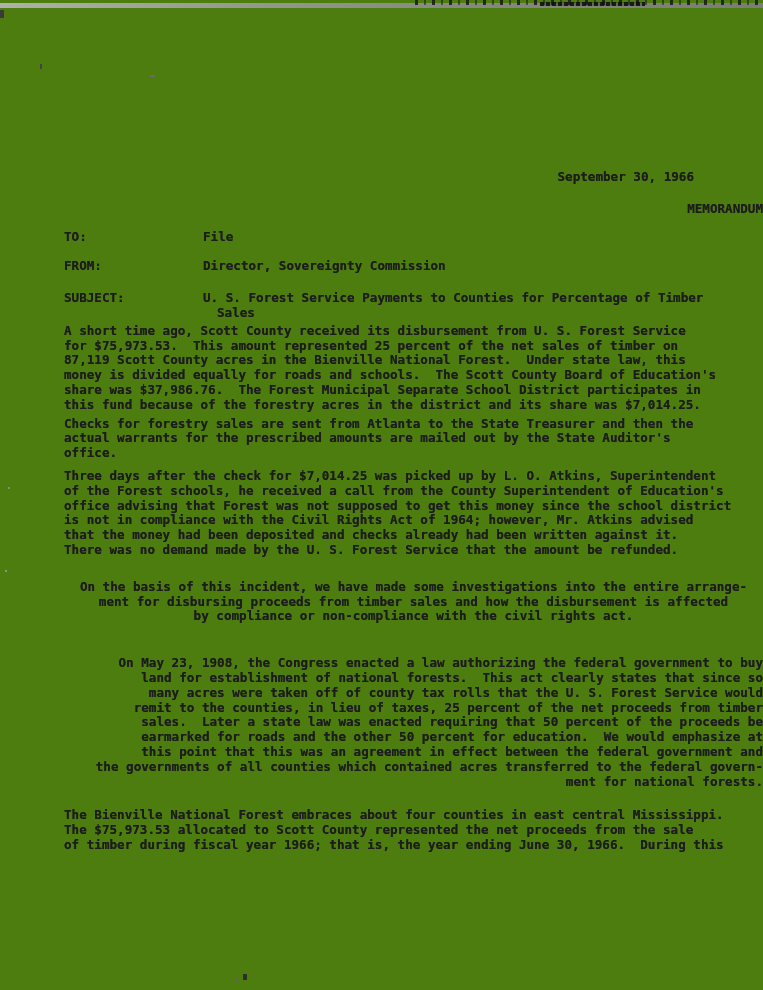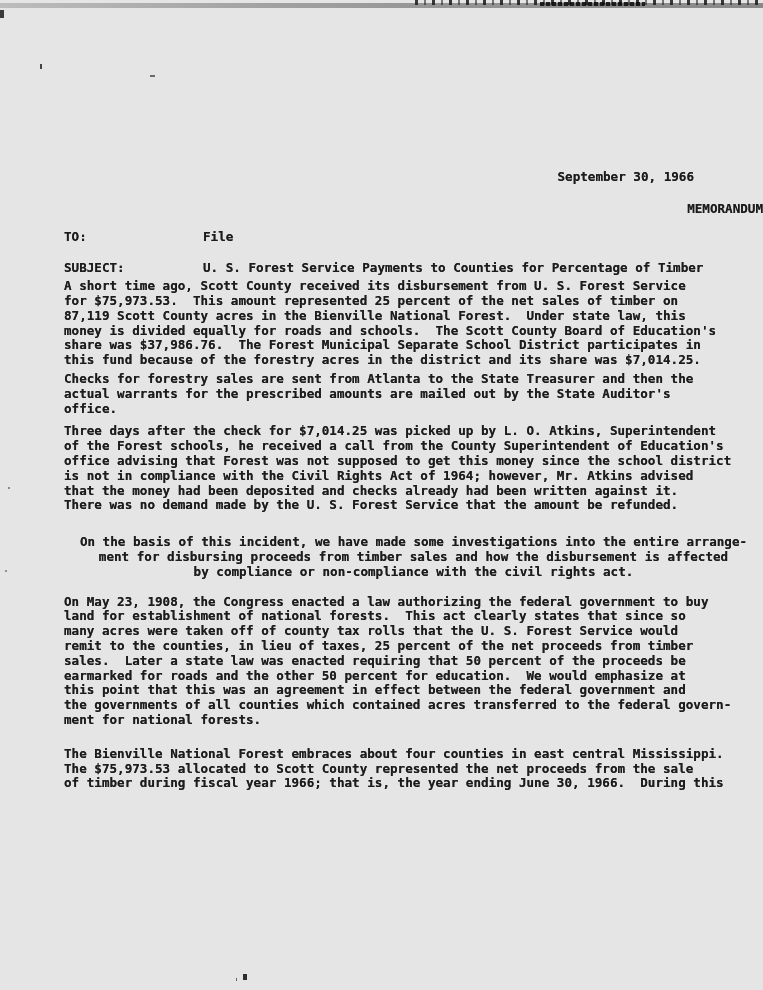--- a/index.html
+++ b/index.html
@@ -1,20 +1,20 @@
 <!DOCTYPE html>
 <html><head>
 <meta charset="utf-8">
 <style>
   html, body { margin: 0; padding: 0; background: #ffffff; }
   .page {
     position: relative;
     width: 763px;
     height: 990px;
-    background: #e5e5e5;
+    background: #4d7c0f;
     overflow: hidden;
     font-family: "DejaVu Sans Mono", "Liberation Mono", monospace;
     font-size: 12.6px;
     line-height: 14.8px;
     font-weight: bold;
     color: #1c1c1c;
     text-shadow: 0 0 0.4px rgba(28,28,28,0.75);
   }
   
   .scan-top {
@@ -50,21 +50,21 @@
   .field-row.from { margin-top: 15px; }
   .field-row.subject { margin-top: 17px; }
   .field-label { width: 114px; flex: none; }
   .field-value { flex: 1; }
   .subject-line2 { padding-left: 14px; }
   .para { white-space: pre; }
   .para.p1 { margin-top: 3px; }
   .para.p2 { margin-top: 4px; }
   .para.p3 { margin-top: 8px; }
   .para.p4 { margin-top: 22px; text-align: center; }
-  .para.p5 { margin-top: 15px; }
+  .para.p5 { margin-top: 32px; text-align: right; }
   .para.p6 { margin-top: 19px; }
 </style>
 </head>
 <body>
 
 <div class="page">
 
   <div class="scan-top"></div>
   <div class="scan-top-dashes"></div>
   <div class="scan-top-dense"></div>
@@ -80,25 +80,30 @@
 
     <div class="date-line">September 30, 1966</div>
 
     <div class="doc-type">MEMORANDUM</div>
 
     <div class="field-row to">
       <span class="field-label">TO:</span>
       <span class="field-value">File</span>
     </div>
 
+    <div class="field-row from">
+      <span class="field-label">FROM:</span>
+      <span class="field-value">Director, Sovereignty Commission</span>
+    </div>
 
     <div class="field-row subject">
       <span class="field-label">SUBJECT:</span>
       <span class="field-value">
         <div>U. S. Forest Service Payments to Counties for Percentage of Timber</div>
+        <div class="subject-line2">Sales</div>
       </span>
     </div>
 
     <div class="para p1">A short time ago, Scott County received its disbursement from U. S. Forest Service
 for $75,973.53.  This amount represented 25 percent of the net sales of timber on
 87,119 Scott County acres in the Bienville National Forest.  Under state law, this
 money is divided equally for roads and schools.  The Scott County Board of Education's
 share was $37,986.76.  The Forest Municipal Separate School District participates in
 this fund because of the forestry acres in the district and its share was $7,014.25.</div>
     <div class="para p2">Checks for forestry sales are sent from Atlanta to the State Treasurer and then the

